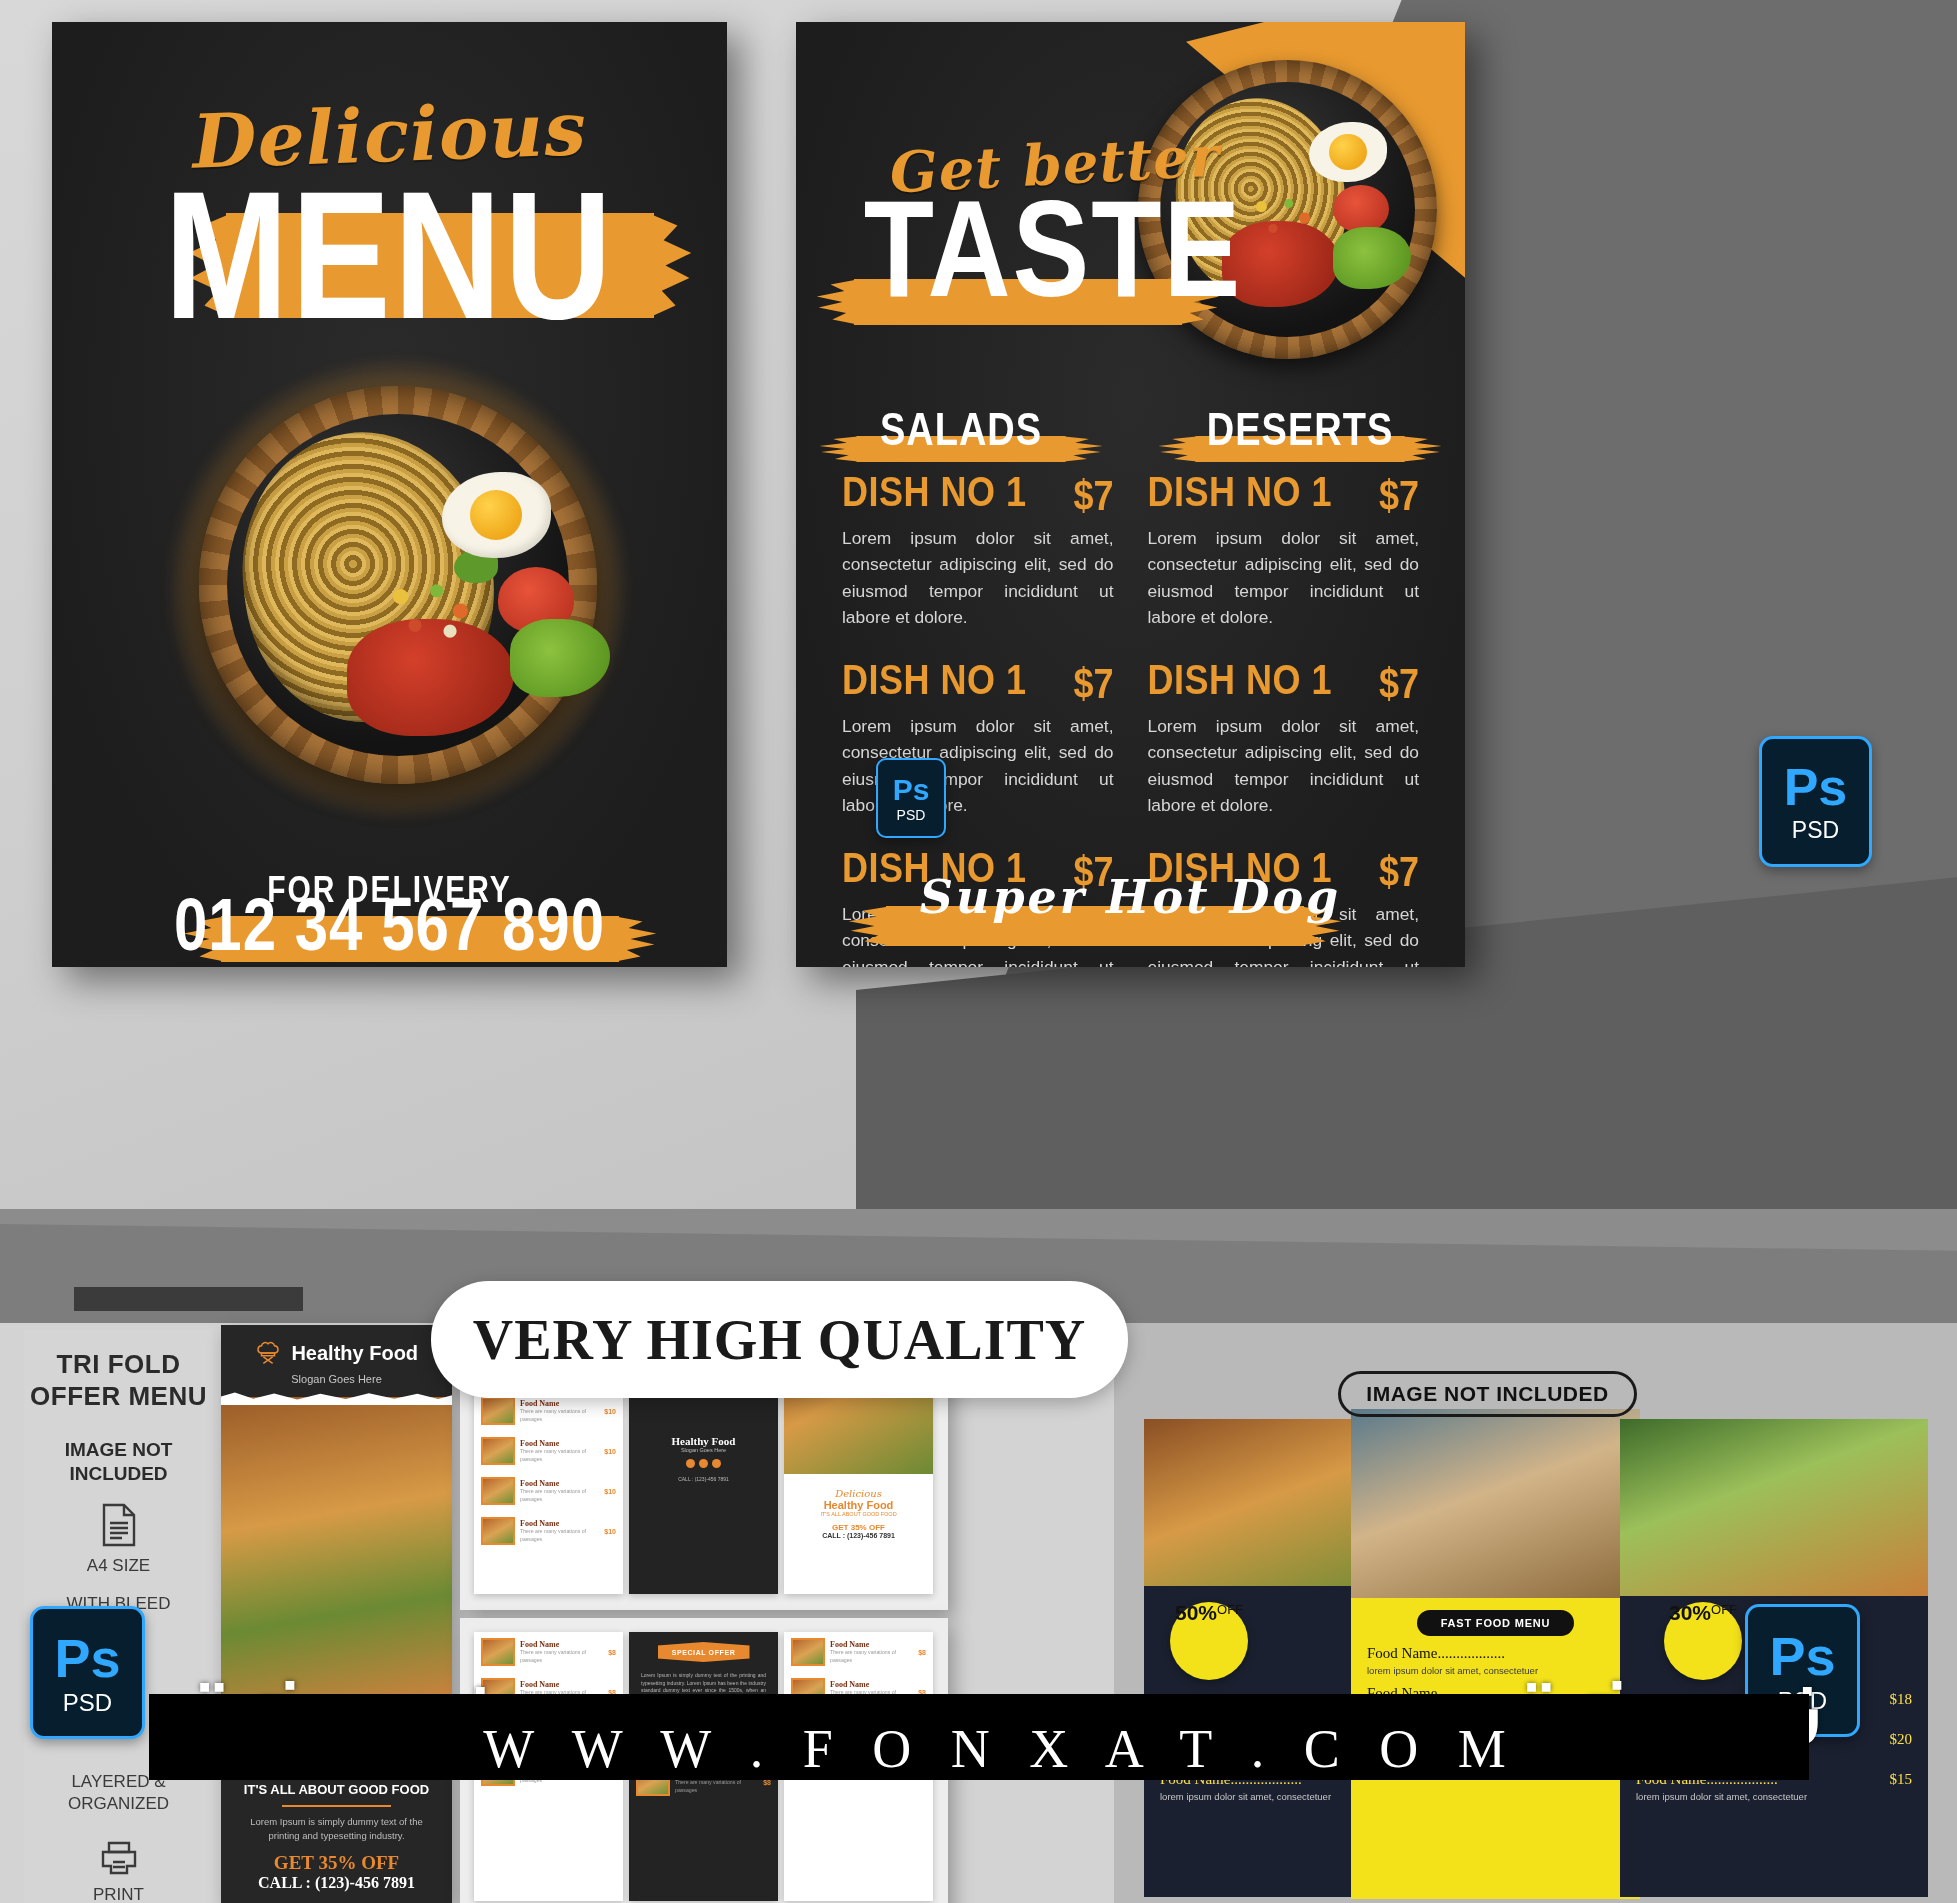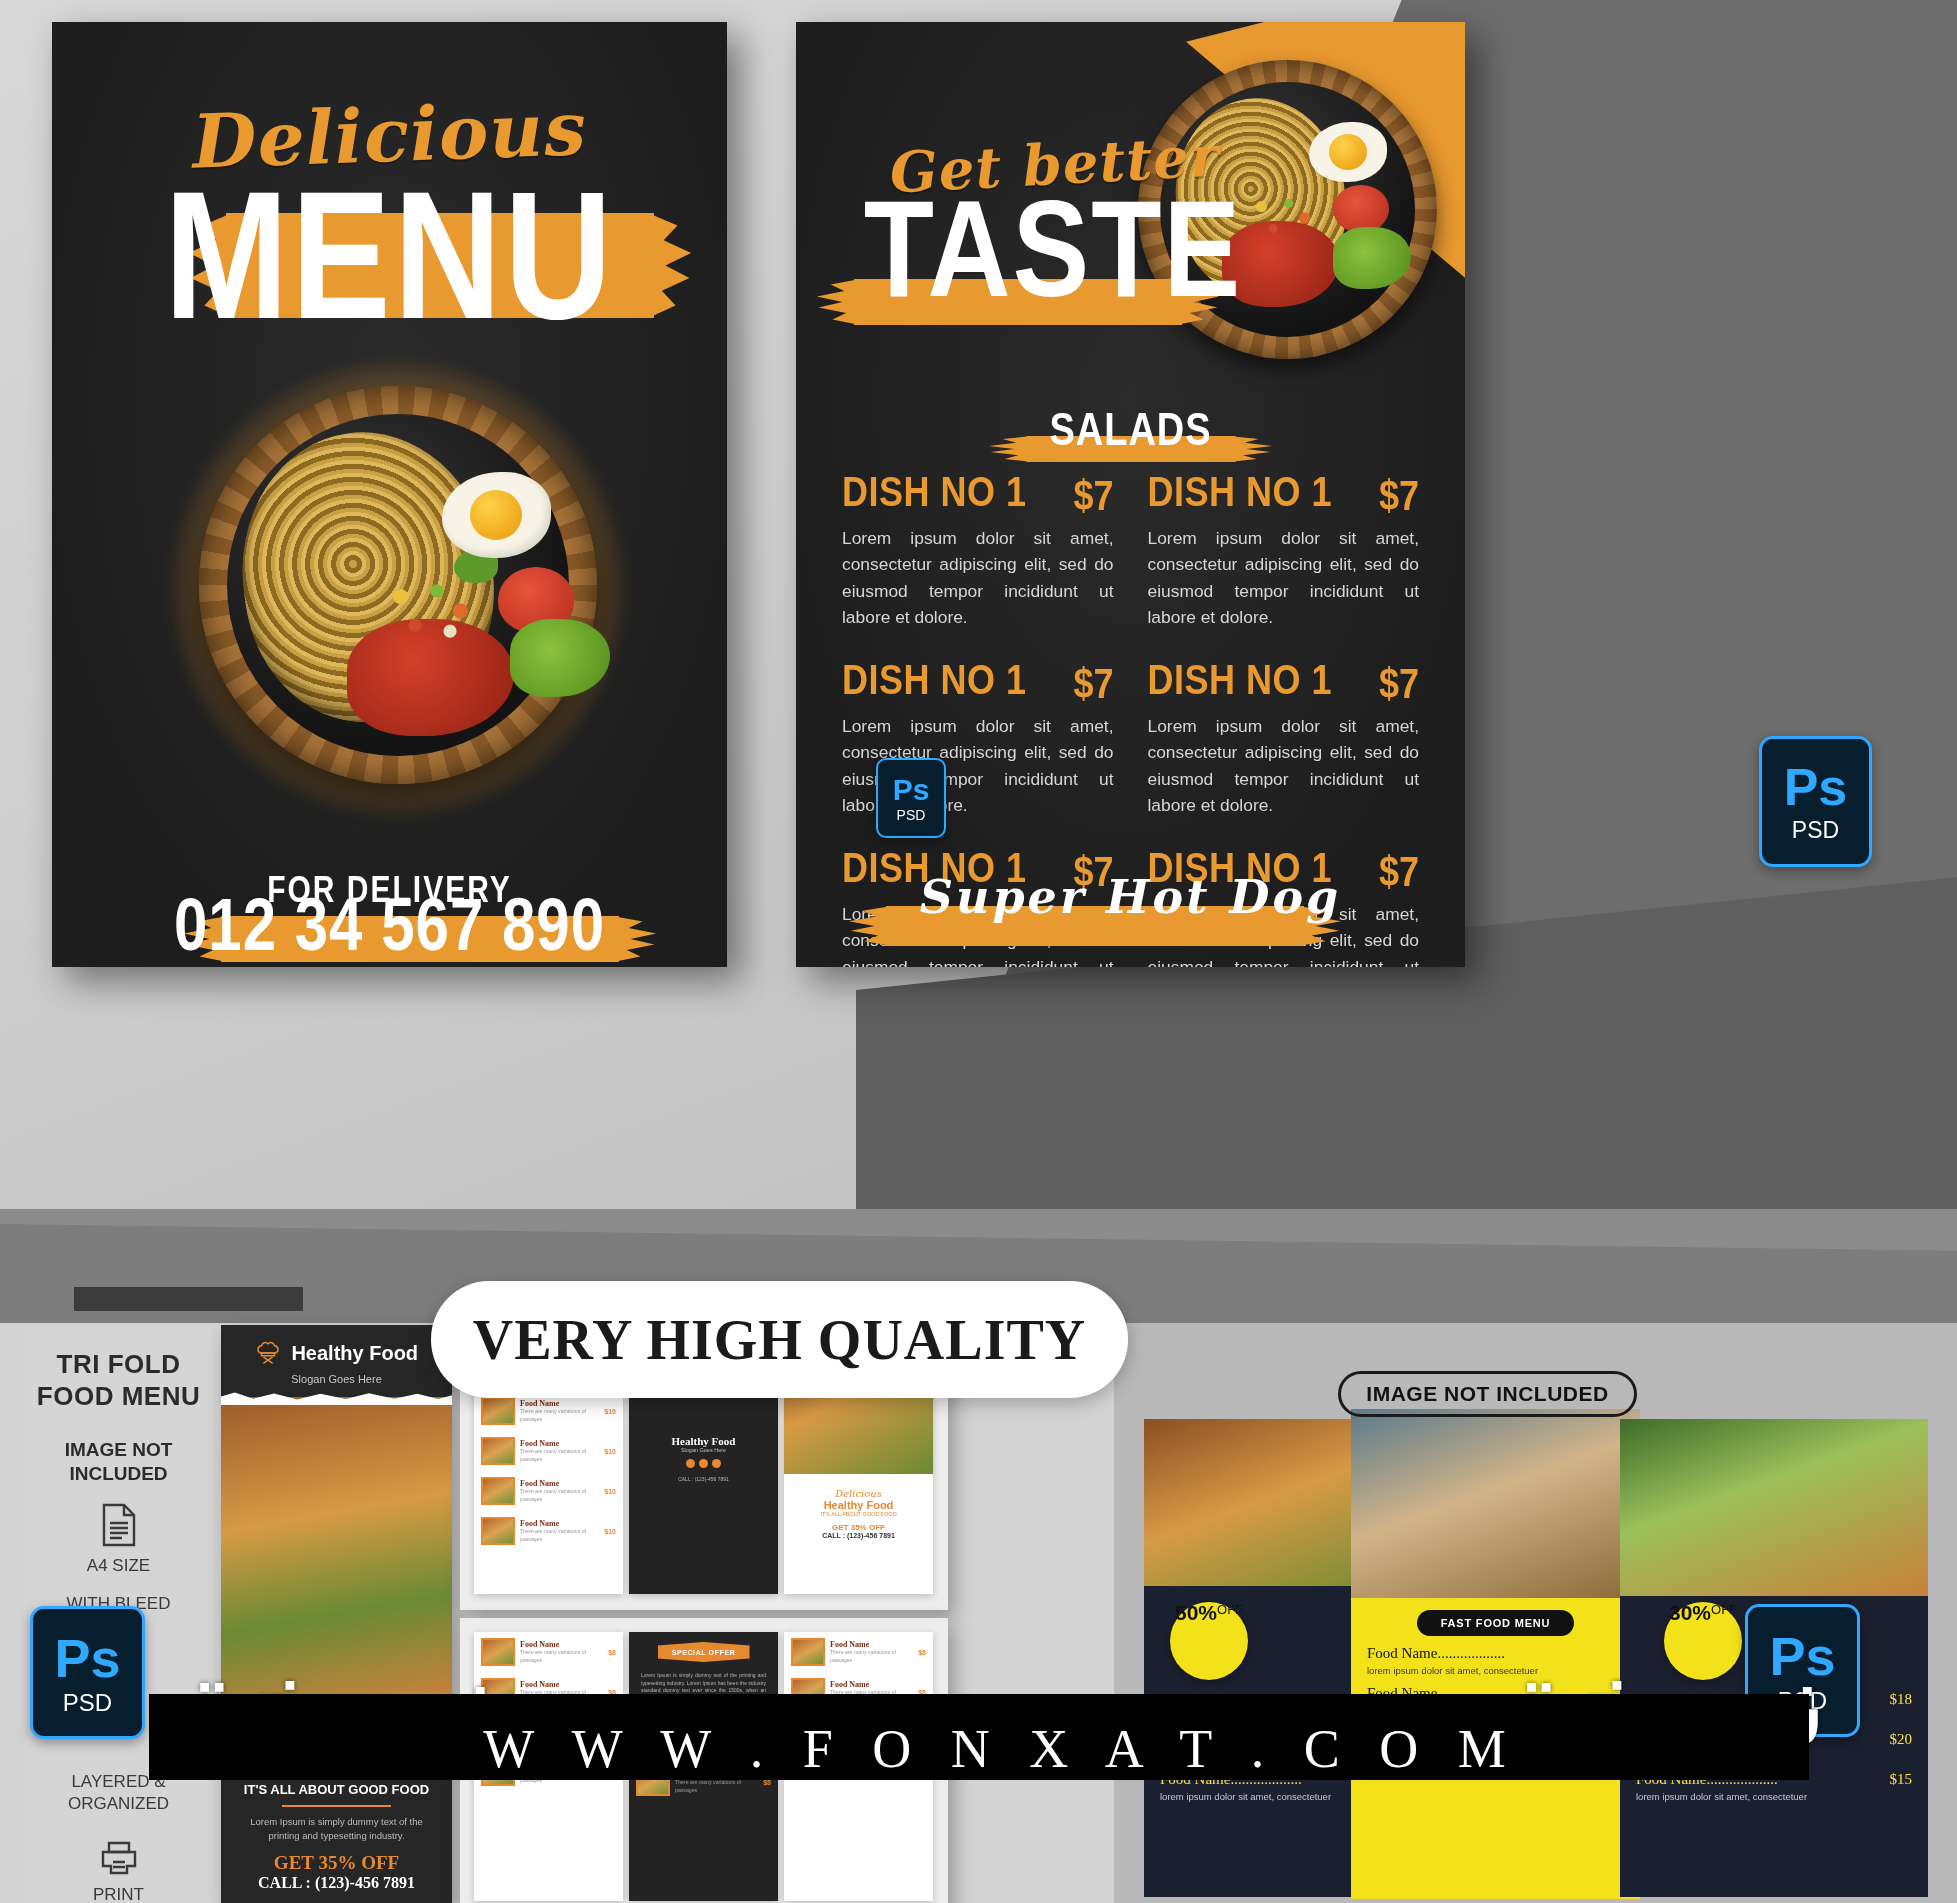--- a/index.html
+++ b/index.html
@@ -436,20 +436,24 @@
 
       <div class="title-getbetter script">Get better</div>
       <div class="brush brush-taste"></div>
       <div class="title-taste">TASTE</div>
 
       <div class="sec-head-row">
         <div class="sec-head">
           <div class="brush"></div>
           <span>SALADS</span>
         </div>
+        <div class="sec-head">
+          <div class="brush"></div>
+          <span>DESERTS</span>
+        </div>
       </div>
 
       <div class="cols">
         <div class="col">
           <div class="dish">
             <div class="dish-head">
               <span class="dish-name">DISH NO 1</span>
               <span class="dish-price">$7</span>
             </div>
             <div class="dish-desc">Lorem ipsum dolor sit amet, consectetur adipiscing elit, sed do eiusmod tempor incididunt ut labore et dolore.</div>
@@ -511,21 +515,21 @@
     <span class="ps-label">PSD</span>
   </div>
 
   <div class="bottom">
     <div class="bottom-left-bg"></div>
     <div class="bottom-right-bg"></div>
 
     <div class="side-panel">
       <div class="trifold-dark"></div>
       <div class="sp-title">TRI FOLD</div>
-      <div class="sp-title">FOOD MENU</div>
+      <div class="sp-title">OFFER MENU</div>
       <div class="sp-sub">IMAGE NOT</div>
       <div class="sp-sub" style="margin-top:0">INCLUDED</div>
       <div class="sp-icon doc-icon">
         <svg width="36" height="44" viewBox="0 0 36 44" fill="none" stroke="#3a3a3a" stroke-width="2.4">
           <path d="M3 2h20l10 10v30H3z"></path>
             <path d="M23 2v10h10"></path>
           <path d="M9 20h18M9 25h18M9 30h18M9 35h12"></path>
         </svg>
       </div>
       <div class="sp-cap">A4 SIZE</div>

